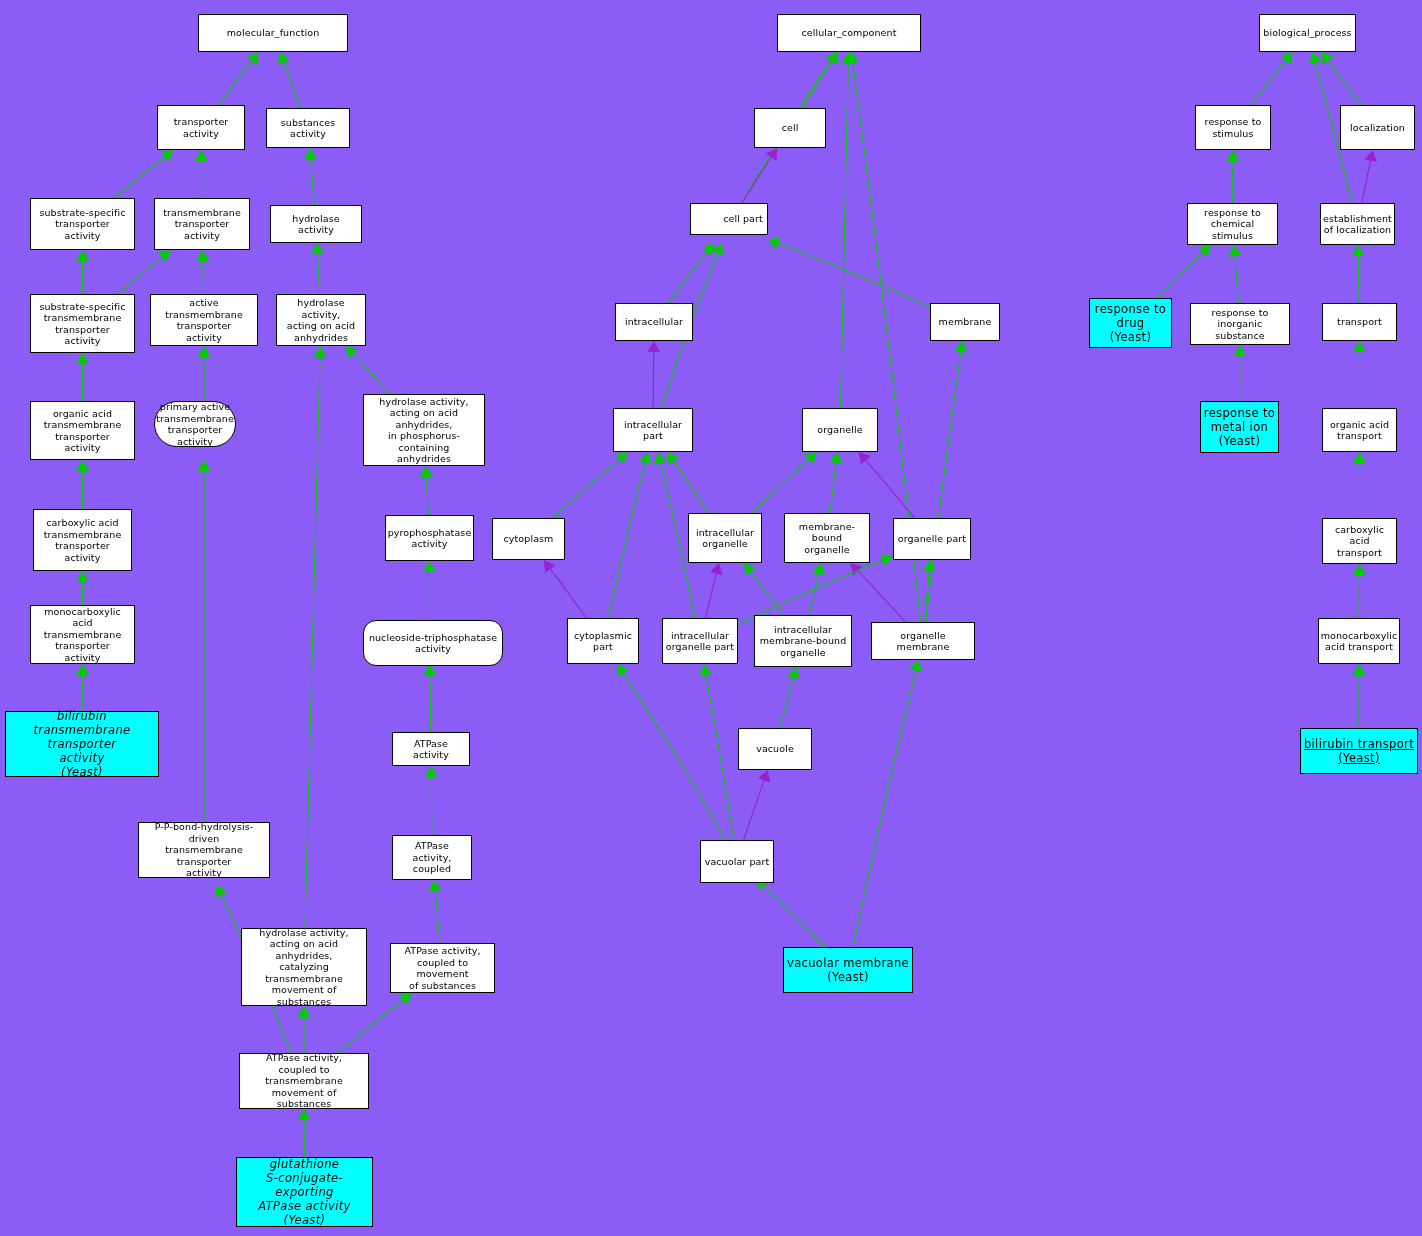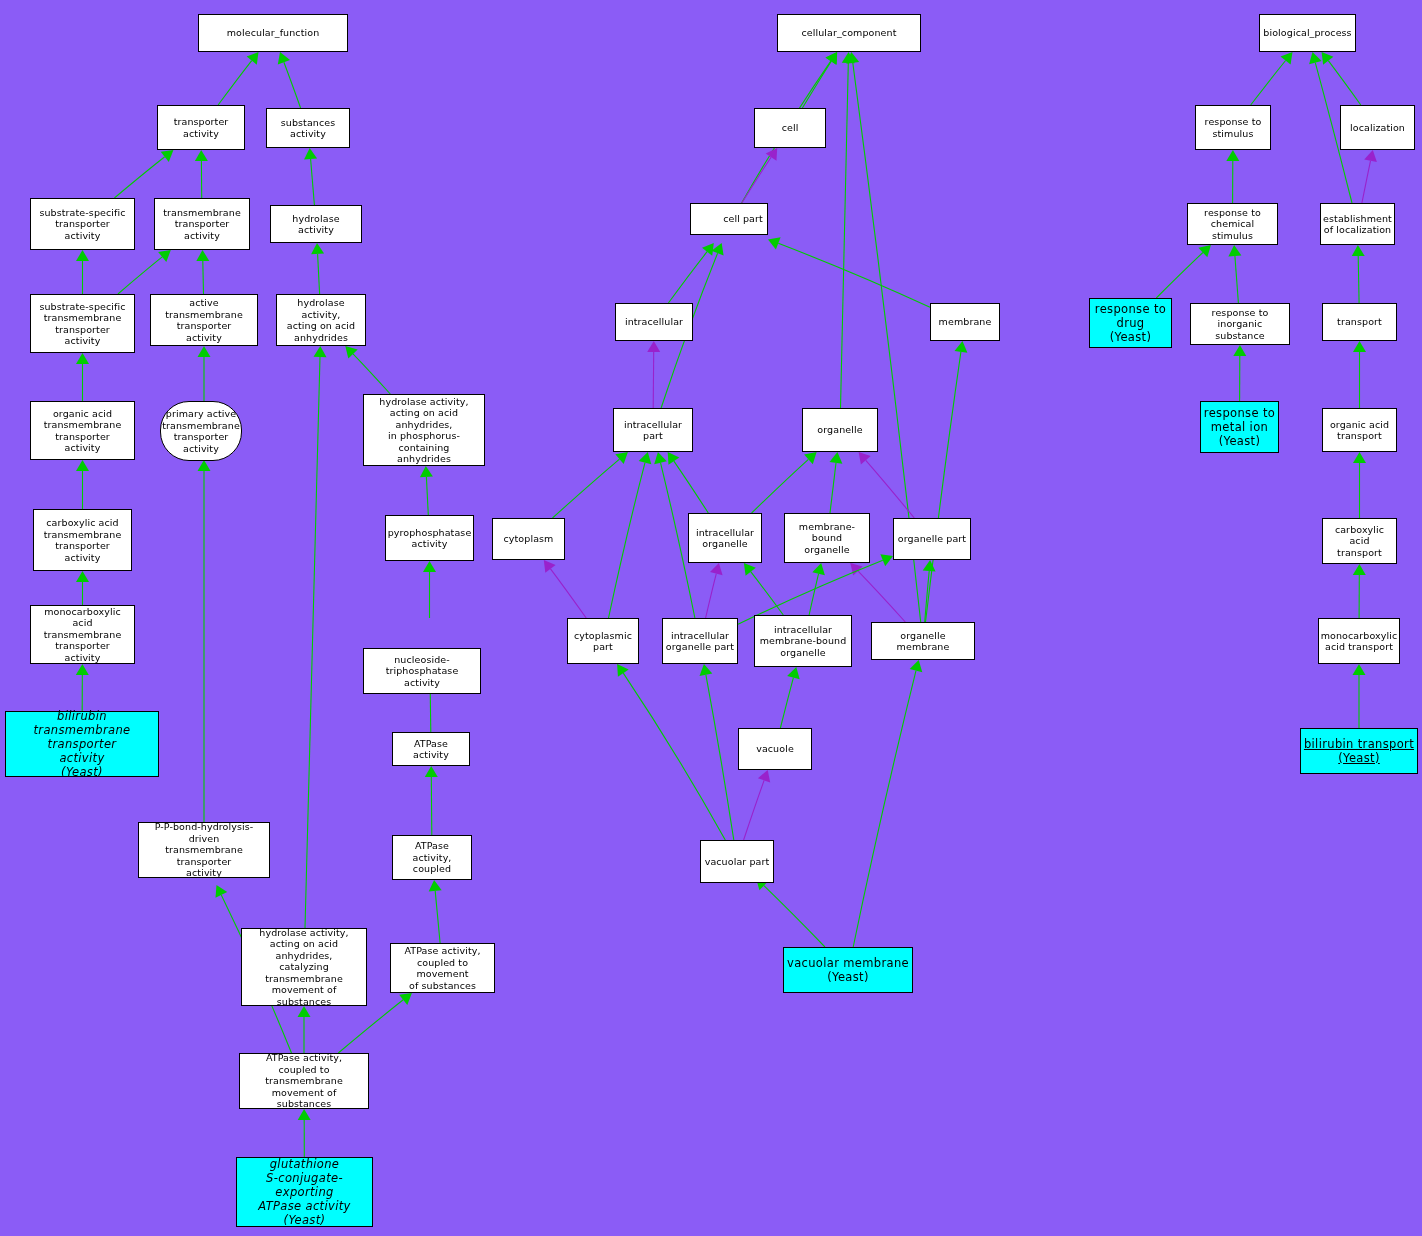--- a/index.html
+++ b/index.html
@@ -334,21 +334,21 @@
         <span>hydrolase activity,
 acting on acid
 anhydrides</span>
       </div>
       <div class="node" style="left: 30px; top: 401px; width: 105px; height: 59px;">
         <span>organic acid
 transmembrane
 transporter
 activity</span>
       </div>
-      <div class="node" style="left: 160px; top: 401px; width: 82px; height: 60px; border-radius: 29px;">
+      <div class="node" style="left: 154px; top: 401px; width: 82px; height: 46px; border-radius: 29px;">
         <span>primary active
 transmembrane
 transporter
 activity</span>
       </div>
       <div class="node" style="left: 363px; top: 394px; width: 122px; height: 72px;">
         <span>hydrolase activity,
 acting on acid
 anhydrides,
 in phosphorus-containing
@@ -363,21 +363,21 @@
       <div class="node" style="left: 385px; top: 515px; width: 89px; height: 46px;">
         <span>pyrophosphatase
 activity</span>
       </div>
       <div class="node" style="left: 30px; top: 605px; width: 105px; height: 59px;">
         <span>monocarboxylic
 acid transmembrane
 transporter
 activity</span>
       </div>
-      <div class="node" style="left: 363px; top: 648px; width: 118px; height: 46px;">
+      <div class="node" style="left: 363px; top: 620px; width: 140px; height: 46px; border-radius: 13px;">
         <span>nucleoside-triphosphatase
 activity</span>
       </div>
       <div class="node hl" style="left: 5px; top: 711px; width: 154px; height: 66px; font-style: italic;">
         <span>bilirubin transmembrane
 transporter
 activity
 (Yeast)</span>
       </div>
       <div class="node" style="left: 392px; top: 732px; width: 78px; height: 34px;">

